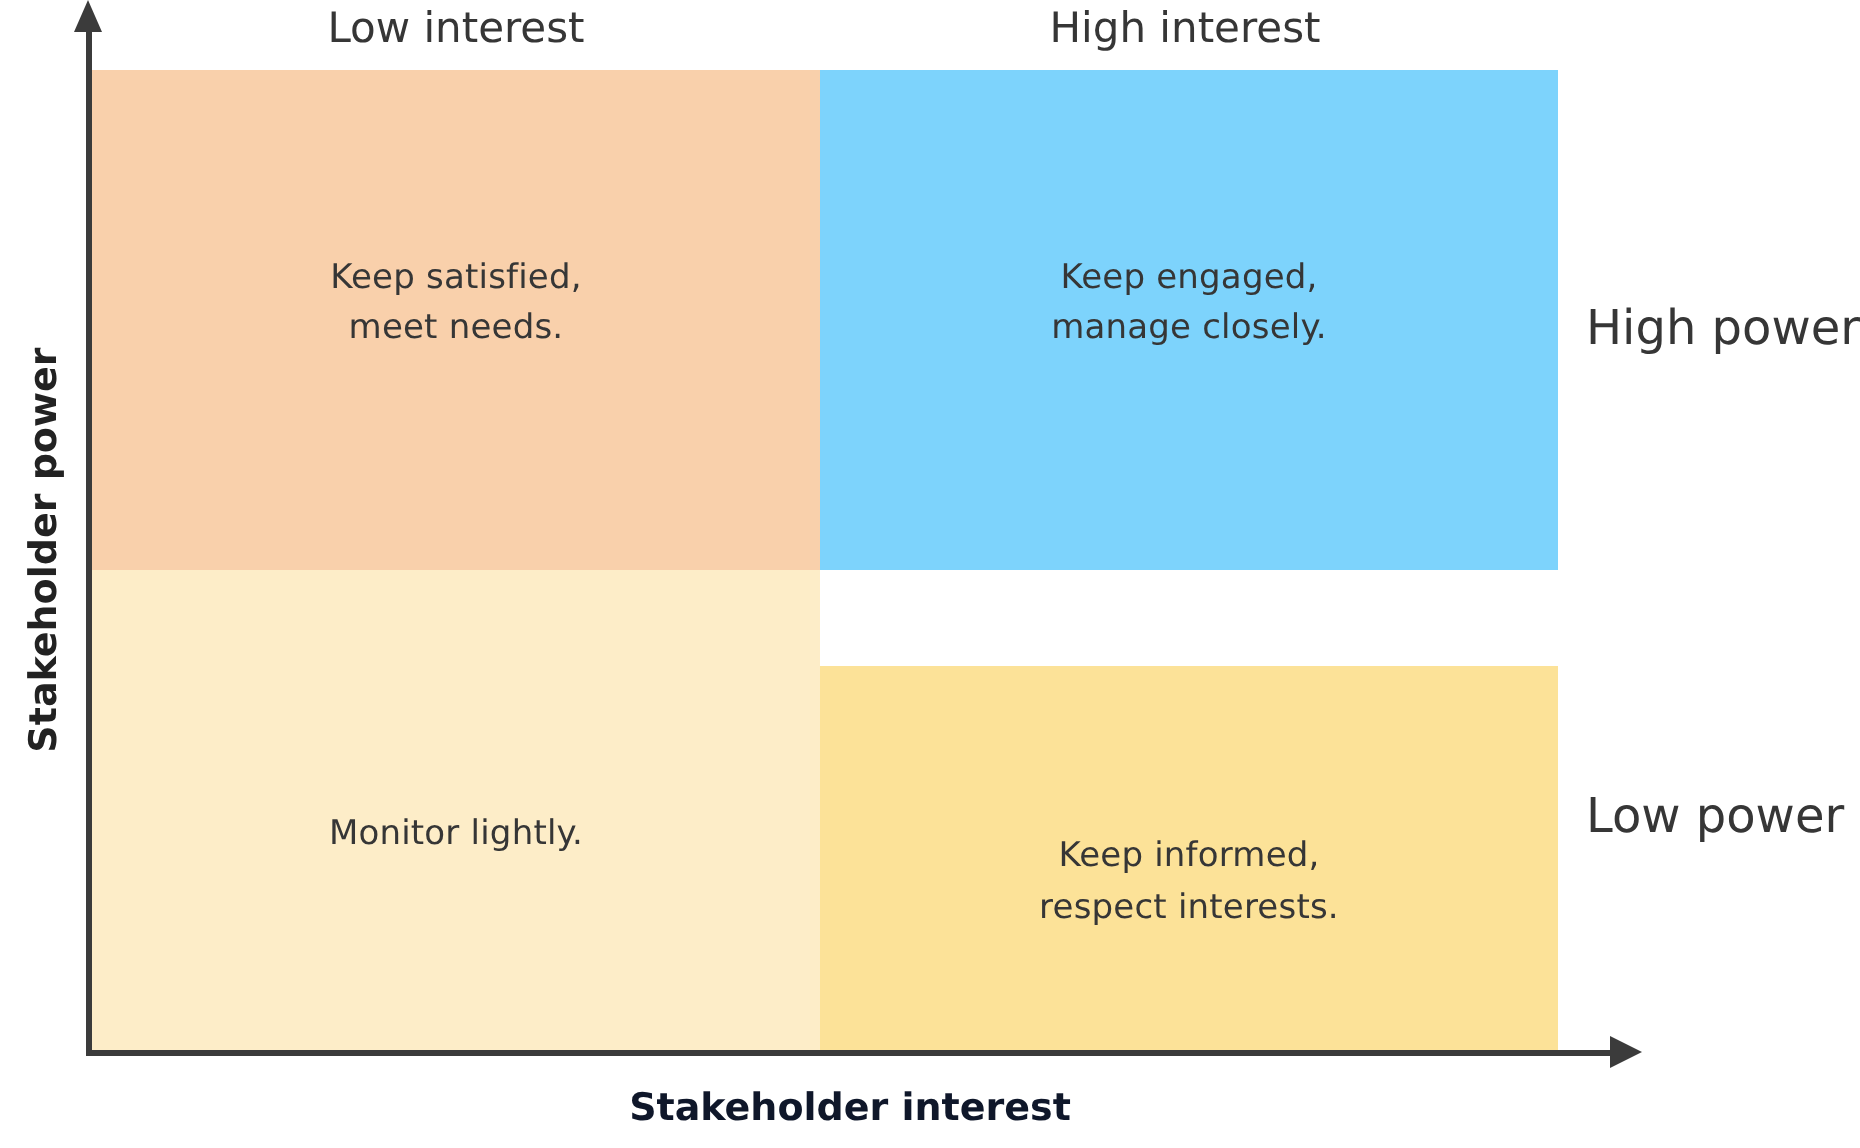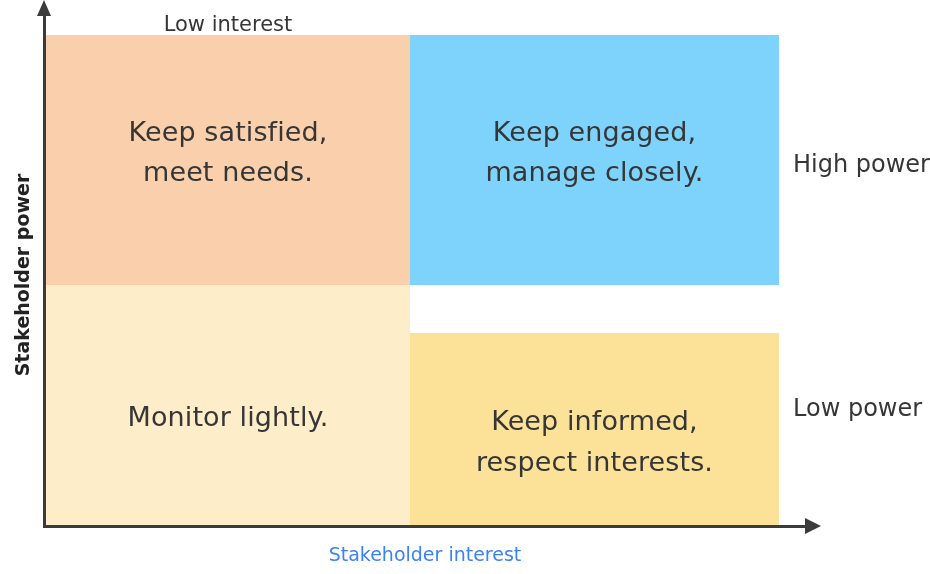--- a/index.html
+++ b/index.html
@@ -35,21 +35,21 @@
 
   .quadrant {
     position: relative;
     display: flex;
     align-items: center;
     justify-content: center;
     text-align: center;
   }
 
   .quadrant-text {
-    font-size: 27px;
+    font-size: 17px;
     line-height: 1.5;
     color: #363636;
     white-space: pre-line;
     letter-spacing: 0.1px;
   }
 
   .q-top-left    { background-color: #f9d0ab; }
   .q-top-right   { background-color: #7dd3fc; }
   .q-bottom-left { background-color: #fdedc8; }
   .q-bottom-right{ background-color: #fce298; margin-top: 48px; }
@@ -110,28 +110,28 @@
     font-weight: bold;
     color: #222222;
   }
   .axis-title-x {
     position: absolute;
     left: 180px;
     top: 543px;
     width: 490px;
     text-align: center;
     font-size: 19px;
-    font-weight: normal;
-    color: #3b82f6;
+    font-weight: bold;
+    color: #0f172a;
   }
 
   
   .col-header {
     position: absolute;
-    top: 12px;
+    top: 2px;
     font-size: 21px;
     color: #363636;
     text-align: center;
   }
   .col-header-low  { left: 108px; width: 240px; }
   .col-header-high { left: 470px; width: 245px; }
 
   
   .row-label {
     position: absolute;
@@ -142,20 +142,21 @@
   }
   .row-label-high { top: 150px; }
   .row-label-low  { top: 394px; }
 </style>
 </head>
 <body>
 
 <div id="matrix-root">
 
   <div class="col-header col-header-low">Low interest</div>
+  <div class="col-header col-header-high">High interest</div>
 
   <div class="plot-area">
     <div class="quadrant q-top-left">
       <span class="quadrant-text">Keep satisfied,
 meet needs.</span>
     </div>
     <div class="quadrant q-top-right">
       <span class="quadrant-text">Keep engaged,
 manage closely.</span>
     </div>

